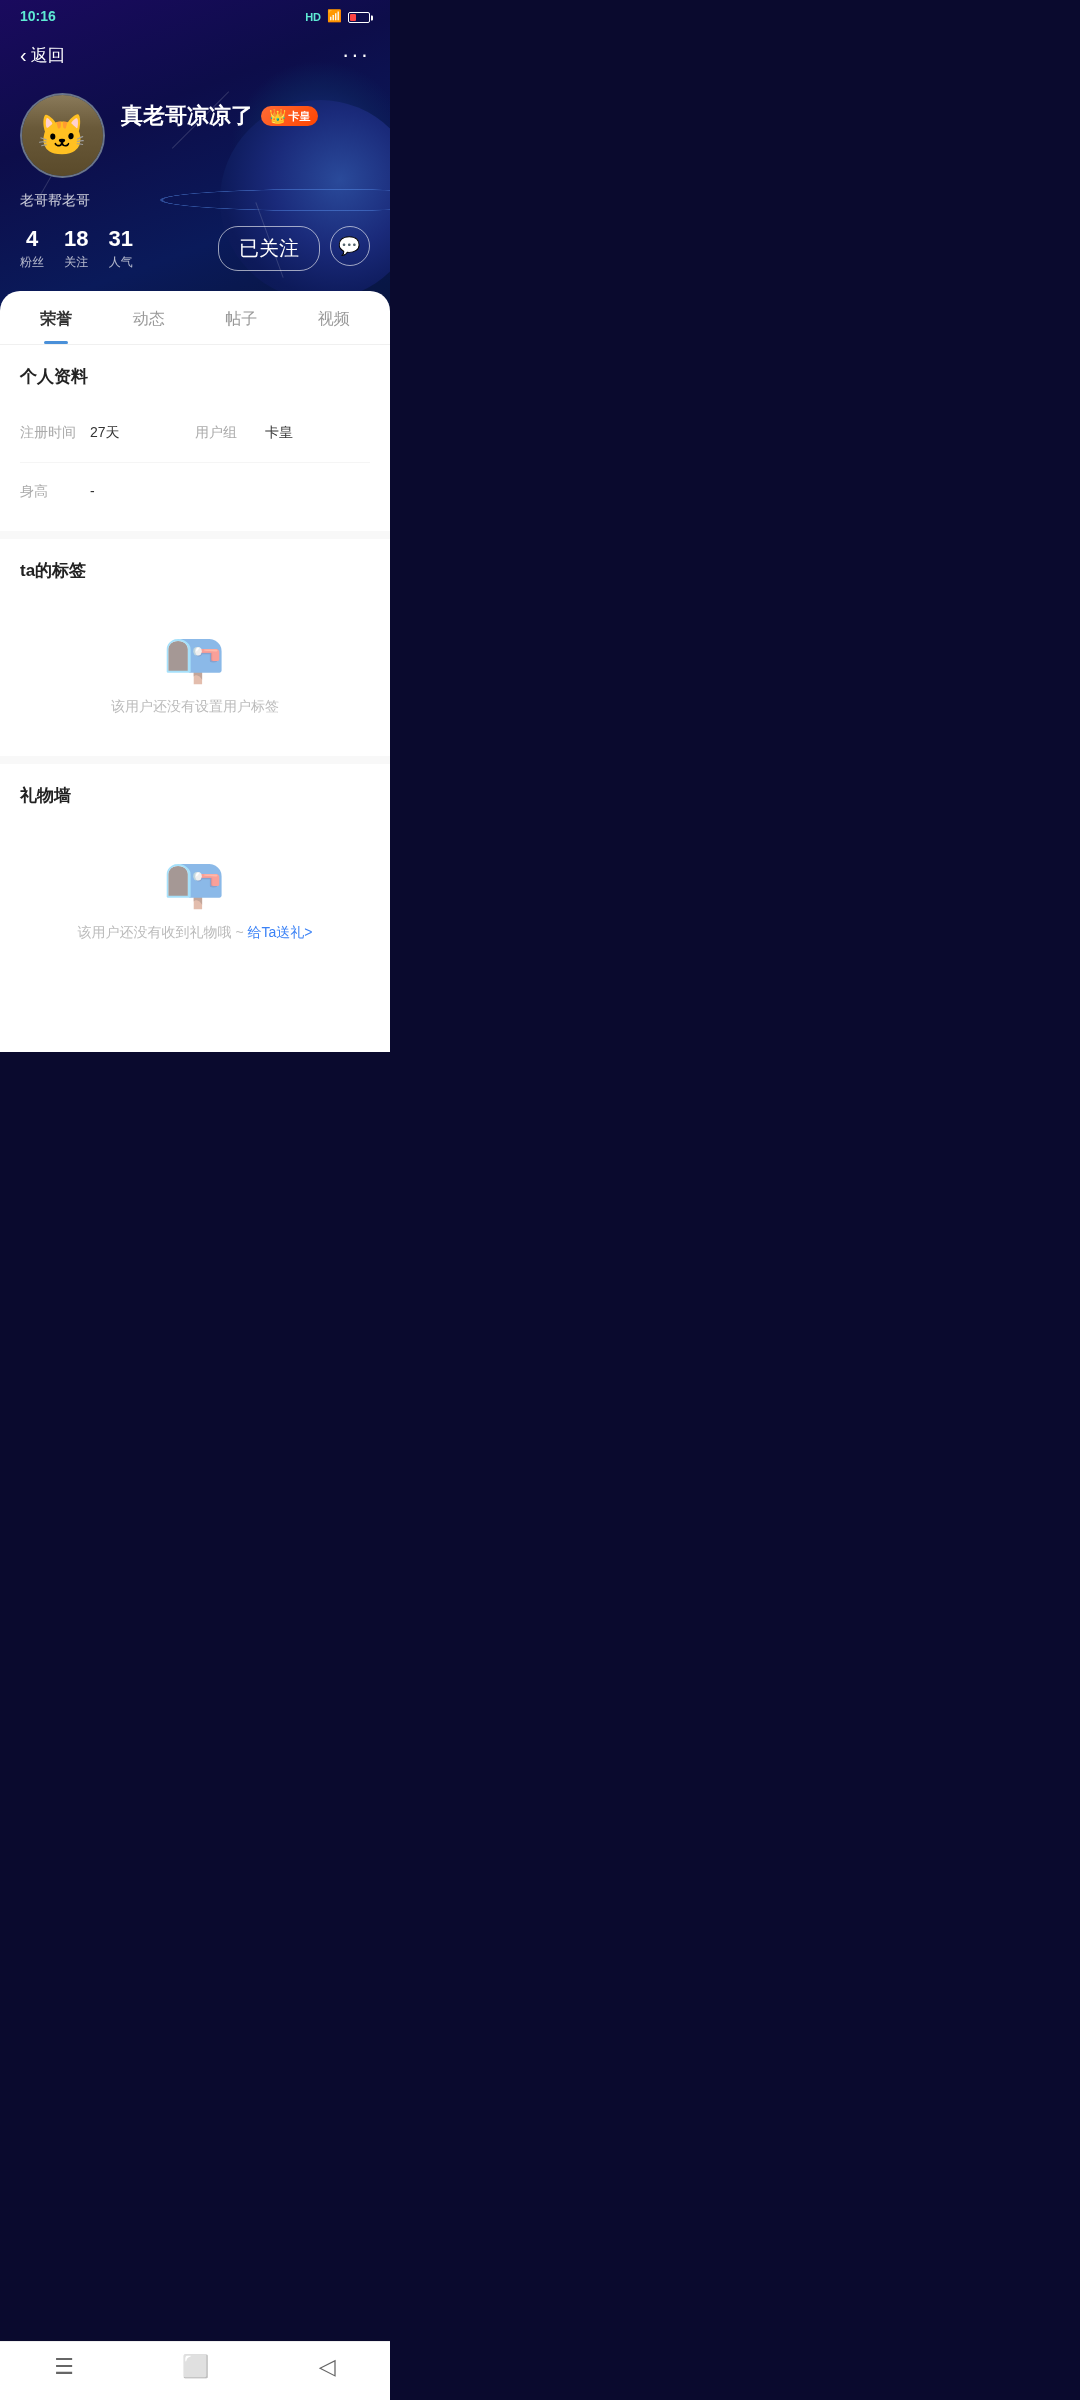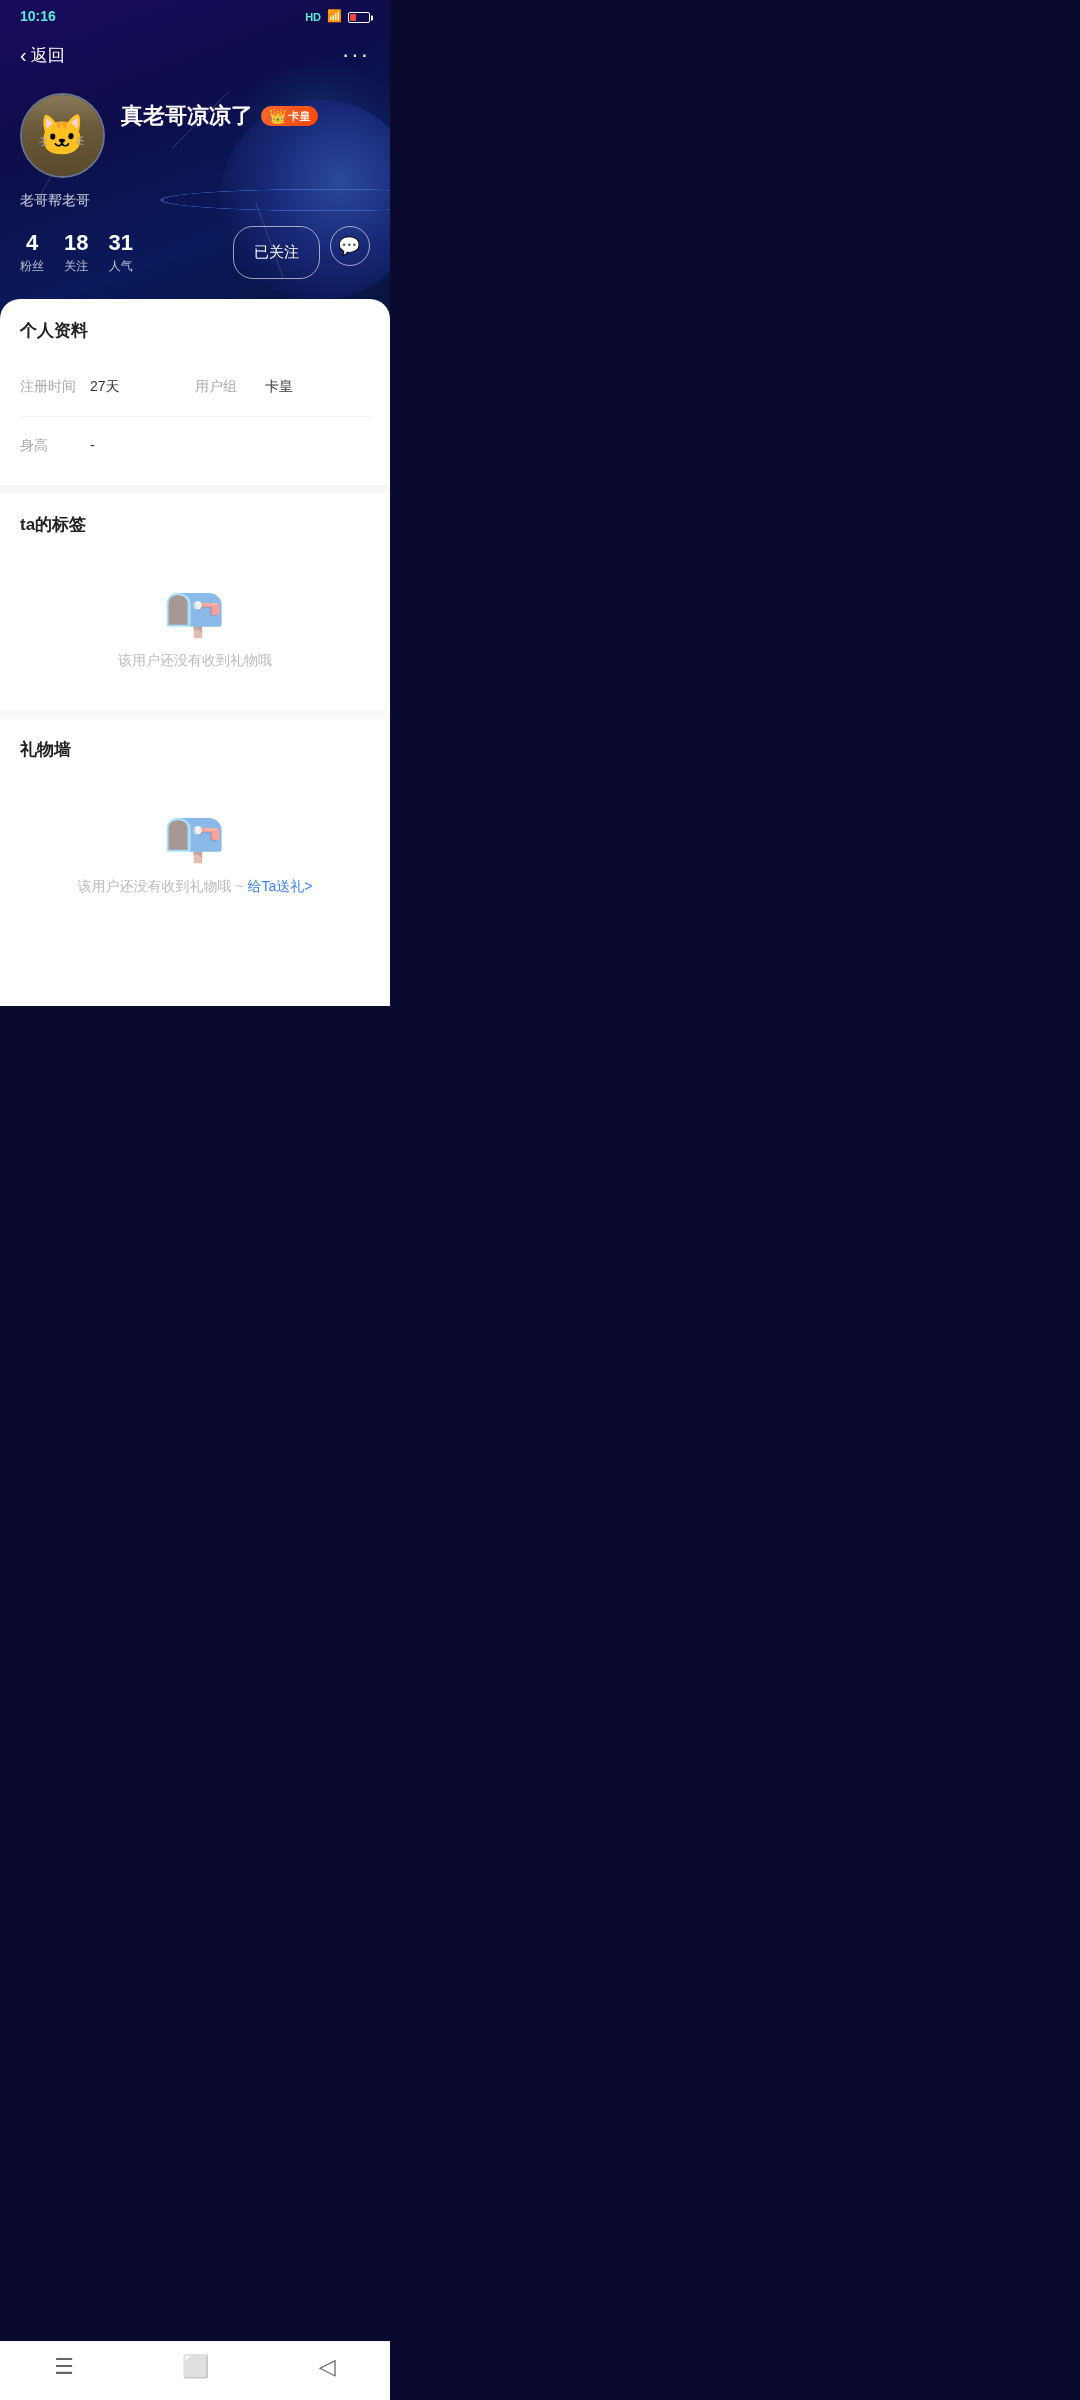--- a/index.html
+++ b/index.html
@@ -238,22 +238,22 @@
     }
     .action-buttons {
       display: flex;
       gap: 10px;
     }
     .follow-btn {
       background: transparent;
       border: 1.5px solid rgba(255,255,255,0.6);
       border-radius: 20px;
       color: white;
-      padding: 16px 20px;
-      font-size: 15px;
+      padding: 8px 20px;
+      font-size: 20px;
       cursor: pointer;
     }
     .msg-btn {
       background: transparent;
       border: 1.5px solid rgba(255,255,255,0.6);
       border-radius: 50%;
       color: white;
       width: 40px;
       height: 40px;
       display: flex;
@@ -470,20 +470,34 @@
       <button class="follow-btn">已关注</button>
       <button class="msg-btn">
         <span>💬</span>
       </button>
     </div>
   </div>
 </div>
 
 <div class="content-card">
 
+  <div class="tabs">
+    <div class="tab active">
+      <span>荣誉</span>
+    </div>
+    <div class="tab">
+      <span>动态</span>
+    </div>
+    <div class="tab">
+      <span>帖子</span>
+    </div>
+    <div class="tab">
+      <span>视频</span>
+    </div>
+  </div>
 
   <div class="section">
     <div class="section-title">个人资料</div>
 
     <div class="info-row">
       <div class="info-col">
         <span class="info-label">注册时间</span>
         <span class="info-value">27天</span>
       </div>
       <div class="info-col">
@@ -498,21 +512,21 @@
         <span class="info-label">身高</span>
         <span class="info-value">-</span>
       </div>
     </div>
   </div>
 
   <div class="tags-section">
     <div class="section-title">ta的标签</div>
     <div class="empty-state">
       <div class="empty-icon">📭</div>
-      <span class="empty-text">该用户还没有收到礼物哦</span>
+      <span class="empty-text">该用户还没有设置用户标签</span>
     </div>
   </div>
 
   <div class="gift-section">
     <div class="section-title">礼物墙</div>
     <div class="empty-state">
       <div class="empty-icon">📭</div>
       <div>
         <span class="gift-empty-text">该用户还没有收到礼物哦 ~ </span><span class="gift-link">给Ta送礼&gt;</span>
       </div>

